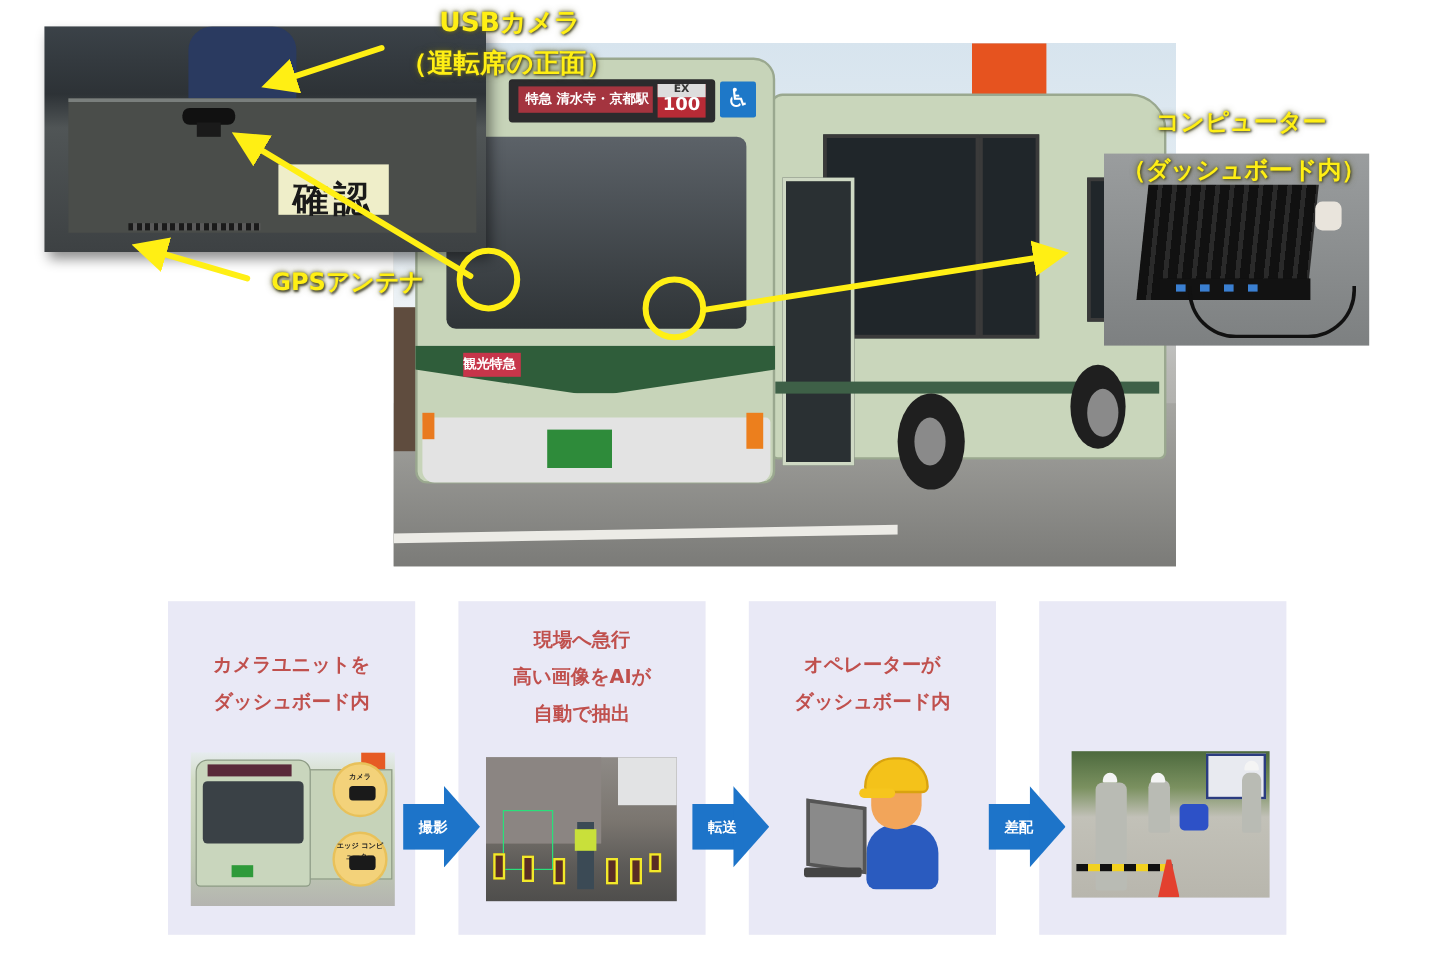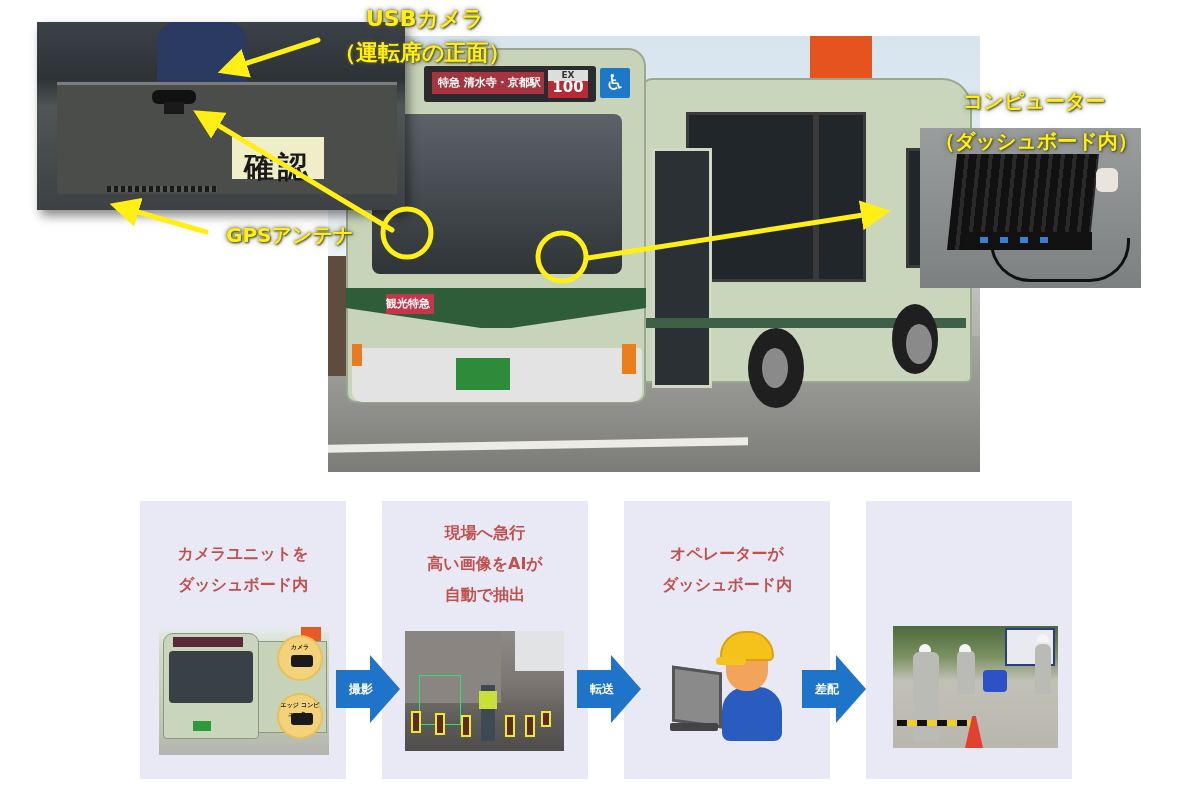--- a/index.html
+++ b/index.html
@@ -117,21 +117,21 @@
   .thumb-site .truck { position: absolute; left: 112px; top: 2px; width: 50px; height: 38px; background: #e8eaf0; border: 2px solid #2b3c80; }
   .thumb-site .bar { position: absolute; left: 4px; top: 94px; width: 80px; height: 6px; background: repeating-linear-gradient(90deg, #111 0 10px, #f2d120 10px 20px); }
   .thumb-site .cone { position: absolute; left: 72px; top: 90px; width: 18px; height: 32px; background: #e3402f; clip-path: polygon(40% 0, 60% 0, 100% 100%, 0 100%); }
 
   .flow-arrow { position: absolute; top: 655px; width: 64px; height: 68px; font-family: Liberation Serif, serif; }
   .flow-arrow .shaft { position: absolute; left: 0; top: 15px; width: 36px; height: 38px; background: #1d74c9; }
   .flow-arrow .head { position: absolute; left: 34px; top: 0; width: 30px; height: 68px; background: #1d74c9; clip-path: polygon(0 0, 100% 50%, 0 100%); }
   .flow-arrow .label { position: absolute; left: 0; top: 15px; width: 50px; height: 38px; line-height: 38px; text-align: center; color: #fff; font-size: 12px; font-weight: bold; }
   .arrow-1 { left: 336px; }
   .arrow-2 { left: 577px; }
-  .arrow-3 { left: 802px; padding-left: 28px; }
+  .arrow-3 { left: 824px; padding-left: 28px; }
 </style>
 </head>
 <body>
 
 <div class="hero">
   <div class="sky"></div>
   <div class="tower"></div>
   <div class="road"></div>
   <div class="road-line"></div>
   <div class="tree"></div>

